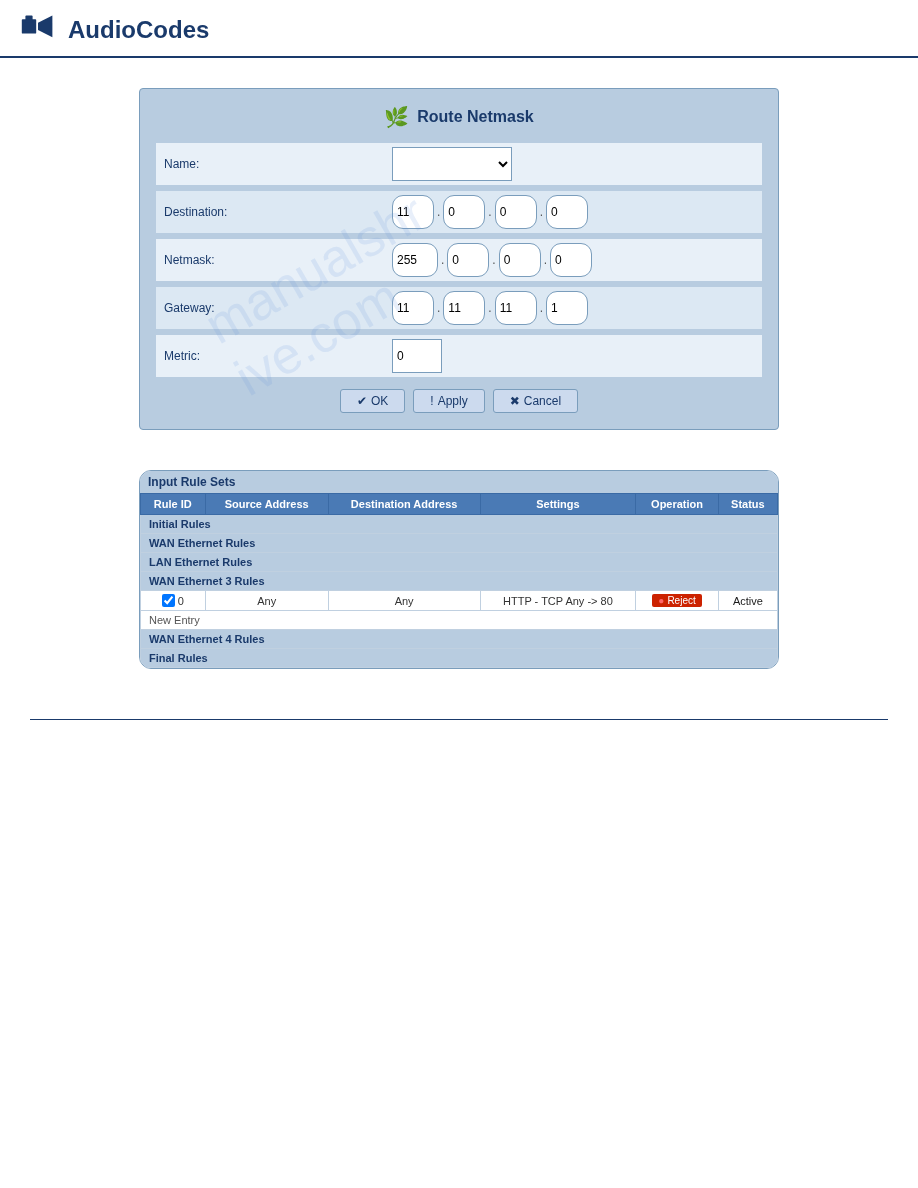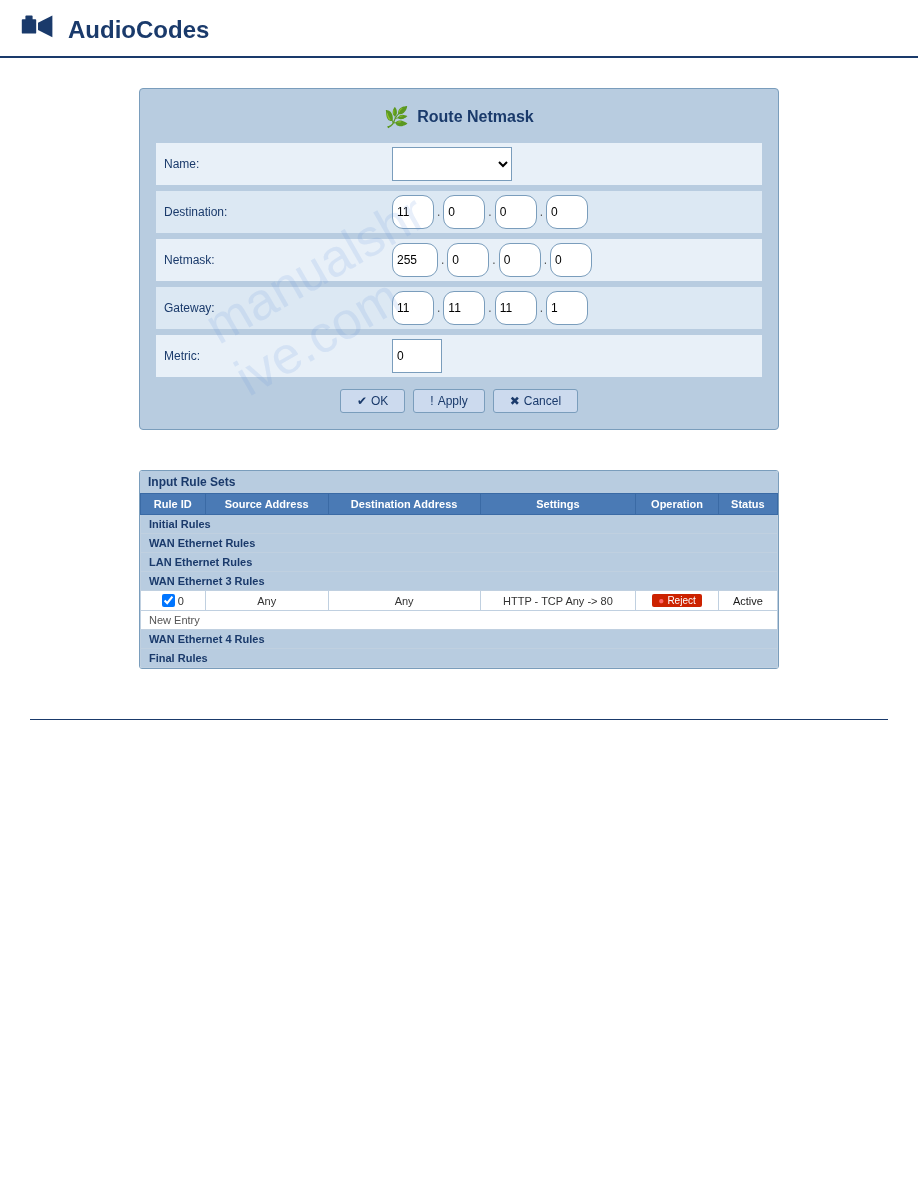--- a/index.html
+++ b/index.html
@@ -135,21 +135,21 @@
     }
     .btn-ok { background: #ccdaee; }
     .btn-apply { background: #ccdaee; }
     .btn-cancel { background: #ccdaee; }
 
     
     .table-section {
       margin: 10px auto;
       width: 640px;
       border: 1px solid #7a9dbc;
-      border-radius: 3px;
+      border-radius: 12px;
       overflow: hidden;
     }
     .table-section-title {
       background: #b8cce0;
       color: #1a3a6b;
       font-weight: bold;
       font-size: 12px;
       padding: 4px 8px;
     }
     .rules-table {

